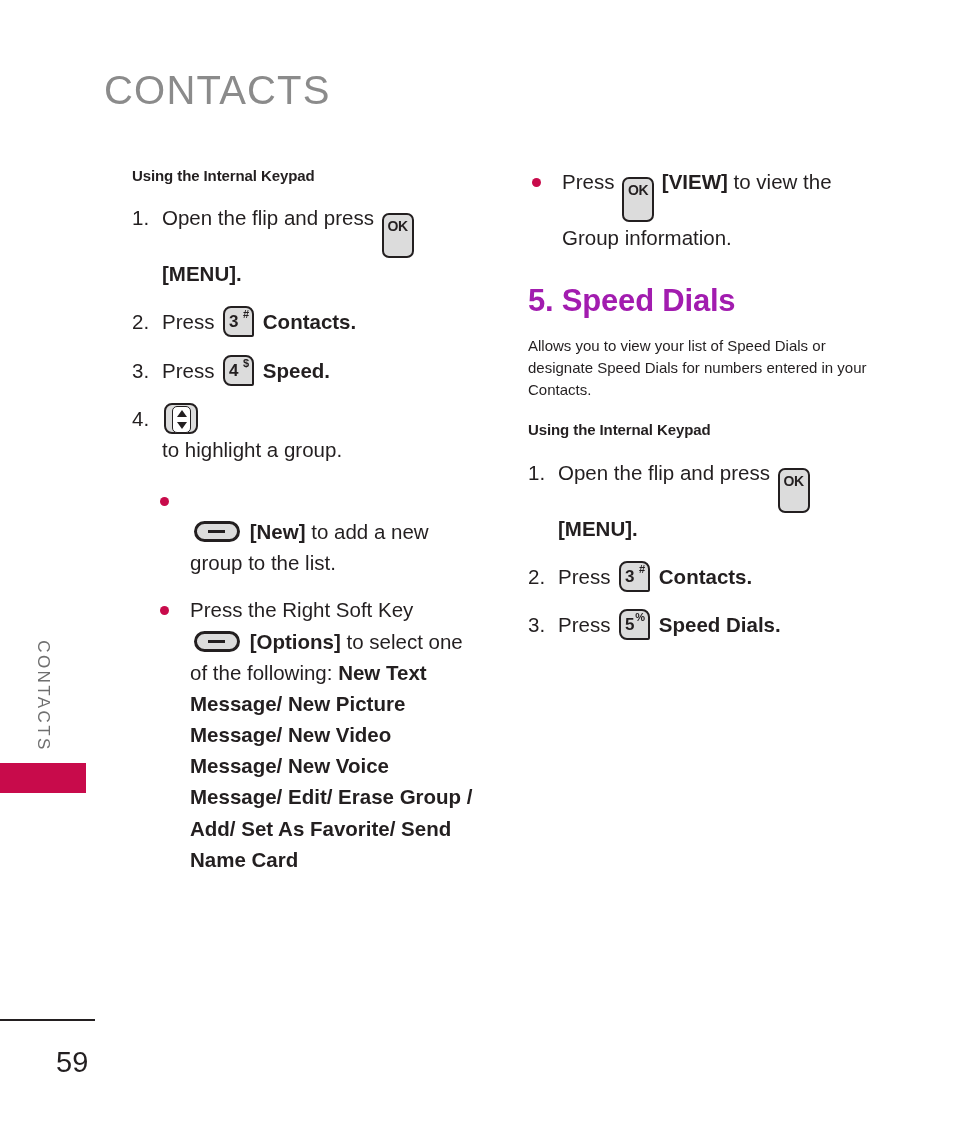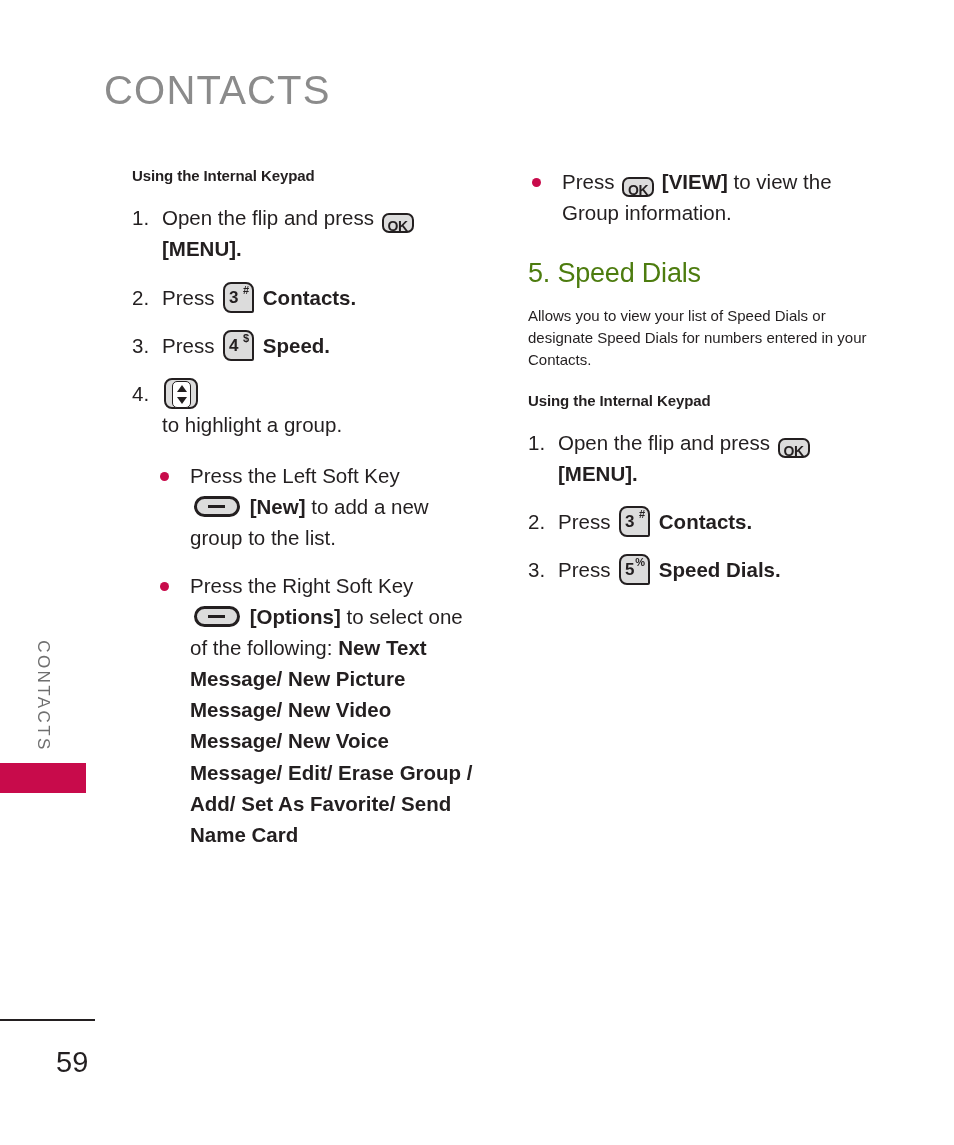--- a/index.html
+++ b/index.html
@@ -84,23 +84,23 @@
 
   
   .sub-head {
     font-size: 15px;
     font-weight: bold;
     line-height: 1.28;
     margin: 0 0 17px 0;
     letter-spacing: -0.1px;
   }
   .section-head {
-    font-size: 27px;
-    font-weight: normal;
-    color: #4d7c0f;
+    font-size: 31px;
+    font-weight: bold;
+    color: #a21caf;
     margin: 30px 0 16px 0;
     letter-spacing: -0.2px;
   }
   .body-para {
     font-size: 15px;
     line-height: 1.45;
     margin: 0 0 20px 0;
   }
 
   .step {
@@ -140,21 +140,21 @@
   
   .kbd {
     display: inline-block;
     vertical-align: -6px;
     position: relative;
   }
 
   
   .key-ok {
     width: 32px;
-    height: 20px;
+    height: 45px;
     border: 2.5px solid #231f20;
     border-radius: 7px;
     background: #dcdcdc;
     box-sizing: border-box;
     text-align: center;
     font-size: 14px;
     font-weight: bold;
     line-height: 22px;
     letter-spacing: -0.3px;
     color: #231f20;
@@ -278,21 +278,21 @@
     <span class="num">4.</span>
     <span class="kbd key-dir"><span class="inner">
           <span class="tri tri-up"></span>
           <span class="tri tri-down"></span>
         </span></span><br>
     <span>to highlight a group.</span>
   </div>
 
   <div class="bullet-item">
     <span class="bullet-dot"></span>
-    <span>Press the Left Soft Key</span><br>
+    <br>
     <span class="kbd key-soft"><span class="dash"></span></span>
     <b>[New]</b>
     <span>to add a new group to the list.</span>
   </div>
 
   <div class="bullet-item">
     <span class="bullet-dot"></span>
     <span>Press the Right Soft Key</span><br>
     <span class="kbd key-soft"><span class="dash"></span></span>
     <b>[Options]</b>

